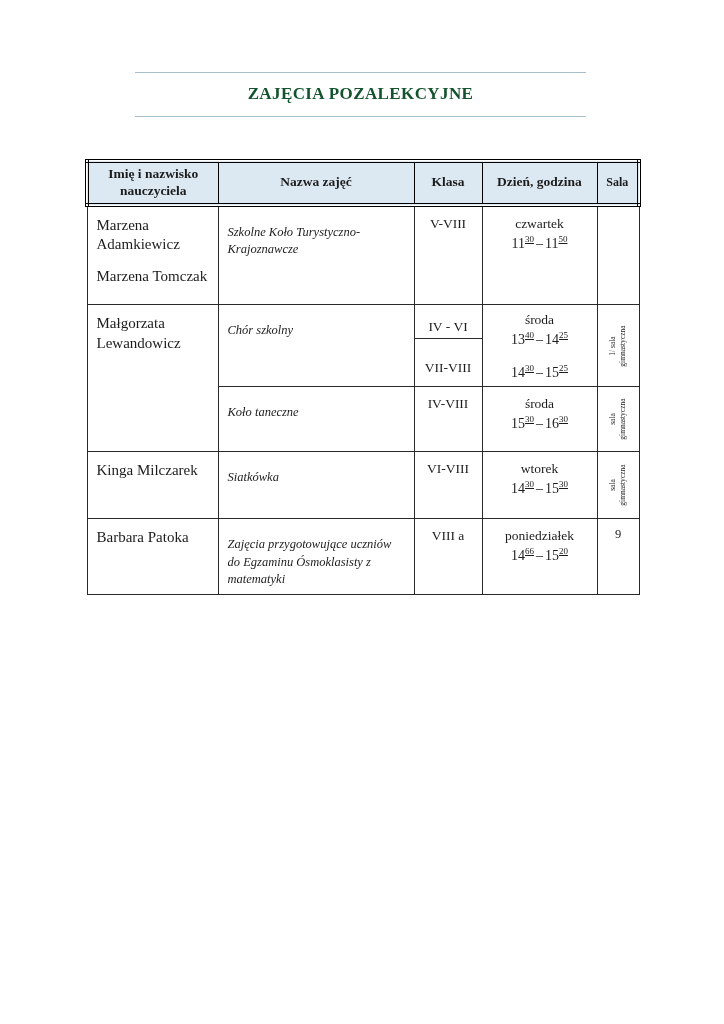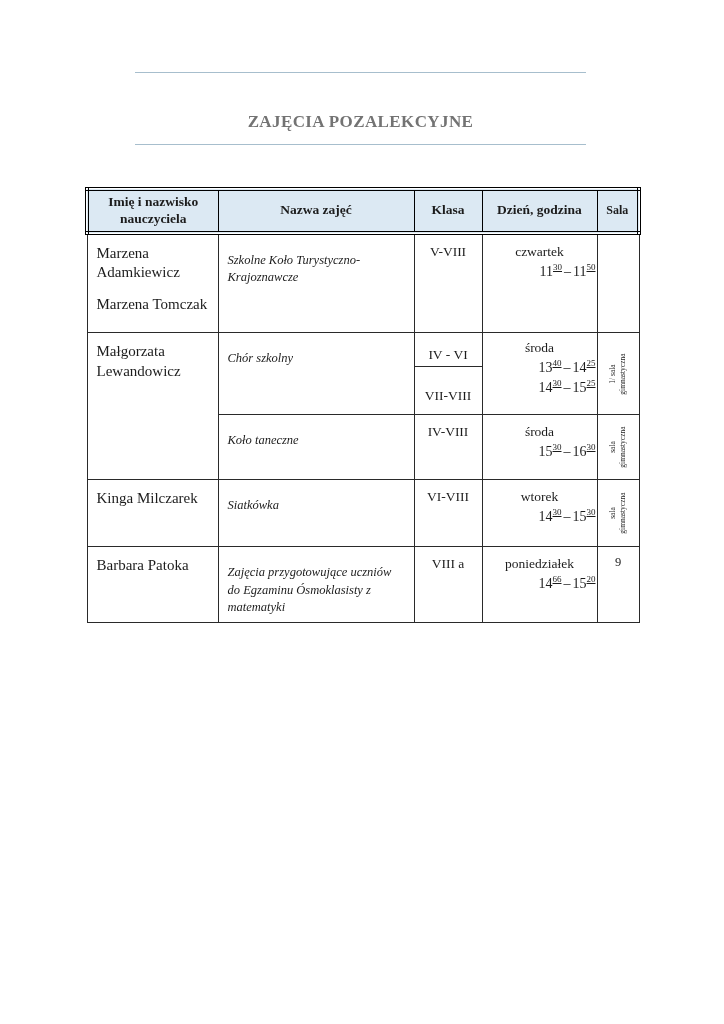--- a/index.html
+++ b/index.html
@@ -19,22 +19,21 @@
     width: 451px;
     border-top: 1px solid #A7BECD;
     border-bottom: 1px solid #A7BECD;
     padding: 11px 0 12px 0;
     text-align: center;
   }
   .doc-title {
     font-size: 17px;
     font-weight: bold;
     letter-spacing: 0.4px;
-    color: #737373;
-    margin-top: 28px;
+    color: #14532d;
   }
 
   
   table.schedule {
     margin: 42px 0 0 85px;
     border-collapse: collapse;
     table-layout: fixed;
     width: 553px;
     color: #1c1c1c;
   }
@@ -60,24 +59,24 @@
   .c-teacher { padding: 9px 4px 6px 9px; font-size: 15px; line-height: 1.3; }
   .c-teacher p { margin: 0 0 12px 0; }
 
   .c-activity { padding: 17px 8px 6px 9px; font-style: italic; font-size: 12.5px; line-height: 1.38; }
 
   .c-klasa { text-align: center; padding-top: 9px; font-size: 13.5px; }
   .c-klasa.mid { vertical-align: middle; padding-top: 12px; }
 
   .c-day { text-align: center; padding-top: 8px; font-size: 13.5px; line-height: 1.4; }
   .c-day.double { padding-top: 6px; }
-  .time { font-size: 14px; white-space: nowrap; text-align: right; }
+  .time { font-size: 14px; white-space: nowrap; }
   .time sup { font-size: 9px; text-decoration: underline; vertical-align: super; line-height: 0; }
   .time .sep { margin: 0 2px; }
-  .t2 { }
+  .t2 { margin-top: 13px; }
 
   .c-sala { text-align: center; padding: 0; position: relative; }
   .c-sala.top { vertical-align: top; padding-top: 8px; font-size: 12.5px; }
   .rot {
     position: absolute;
     left: 50%; top: 50%;
     transform: translate(-50%, -50%) rotate(-90deg);
     width: 54px;
     font-size: 7.5px;
     line-height: 1.3;

